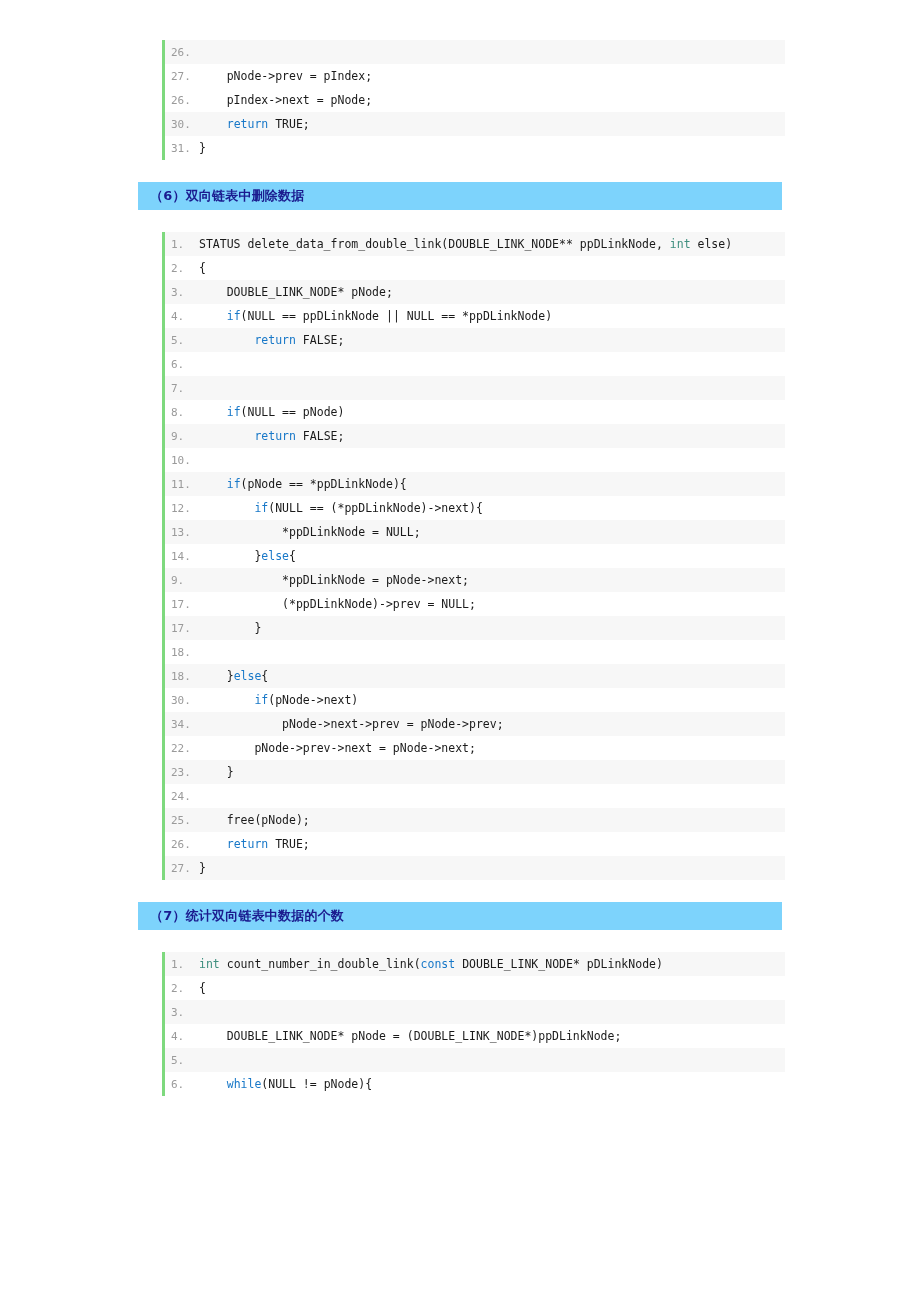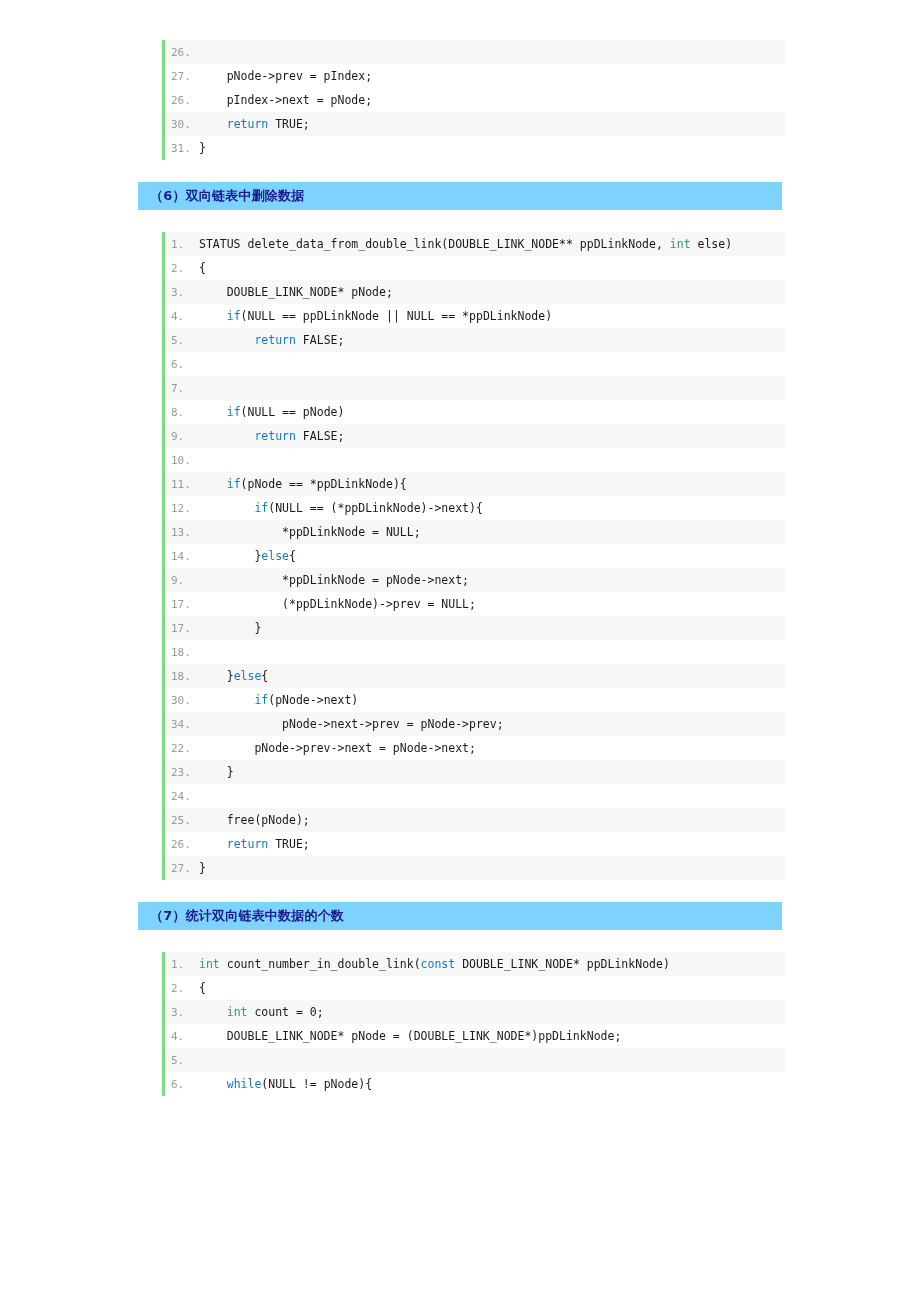--- a/index.html
+++ b/index.html
@@ -128,22 +128,22 @@
         <div class="code-line alt"><span class="ln">25.</span><span class="ltxt"><span>    free(pNode);</span></span></div>
         <div class="code-line"><span class="ln">26.</span><span class="ltxt"><span>    </span><span class="kw">return</span><span> TRUE;</span></span></div>
         <div class="code-line alt"><span class="ln">27.</span><span class="ltxt"><span>}</span></span></div>
       </div>
 
     <div class="gap-md"></div>
 
     <div class="section-header">（7）统计双向链表中数据的个数</div>
     <div class="gap-md"></div>
     <div class="code-block" id="block-2">
-        <div class="code-line alt"><span class="ln">1.</span><span class="ltxt"><span class="type">int</span><span> count_number_in_double_link(</span><span class="kw">const</span><span> DOUBLE_LINK_NODE* ppDLinkNode)</span></span></div>
+        <div class="code-line alt"><span class="ln">1.</span><span class="ltxt"><span class="type">int</span><span> count_number_in_double_link(</span><span class="kw">const</span><span> DOUBLE_LINK_NODE* pDLinkNode)</span></span></div>
         <div class="code-line"><span class="ln">2.</span><span class="ltxt"><span>{</span></span></div>
-        <div class="code-line alt"><span class="ln">3.</span><span class="ltxt"><span>    </span><span class="type">int</span><span> count = 0;</span></span></div>
+        <div class="code-line alt"><span class="ln">3.</span></div>
         <div class="code-line"><span class="ln">4.</span><span class="ltxt"><span>    DOUBLE_LINK_NODE* pNode = (DOUBLE_LINK_NODE*)ppDLinkNode;</span></span></div>
         <div class="code-line alt"><span class="ln">5.</span><span class="ltxt"></span></div>
         <div class="code-line"><span class="ln">6.</span><span class="ltxt"><span>    </span><span class="kw">while</span><span>(NULL != pNode){</span></span></div>
       </div>
 
   </div>
 </div>
 
 </body></html>

